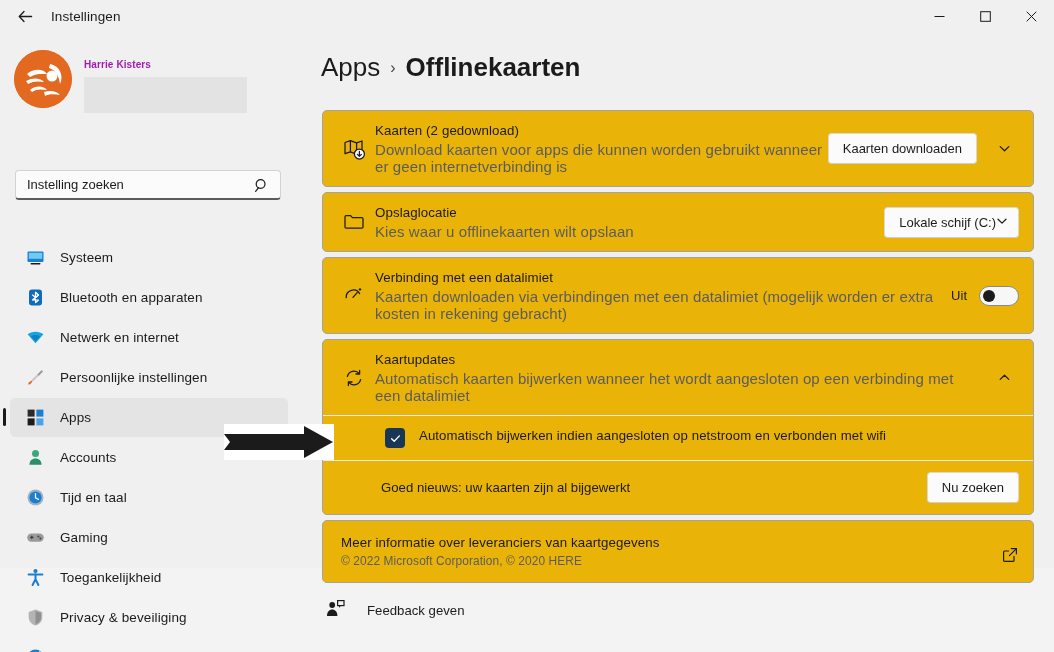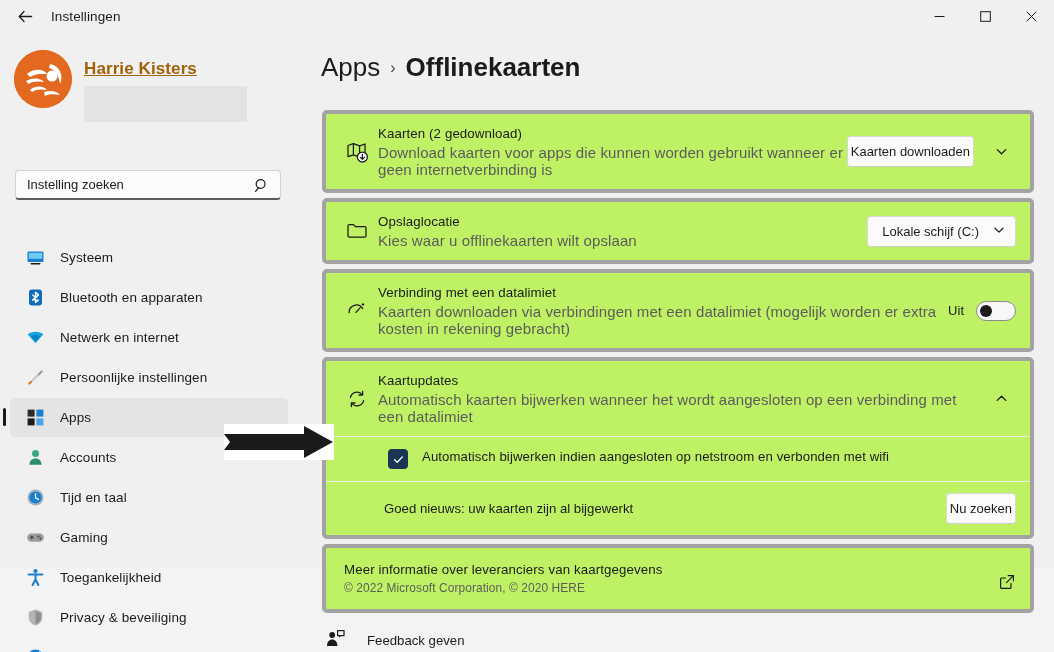--- a/index.html
+++ b/index.html
@@ -33,21 +33,21 @@
   .sidebar {
     position: absolute; left: 0; top: 32px; width: 302px; height: 620px;
   }
   .profile { position: absolute; left: 14px; top: 18px; display: flex; align-items: flex-start; }
   .avatar {
     width: 58px; height: 58px; border-radius: 50%;
     background: #e2691f; position: relative; overflow: hidden; flex: 0 0 auto;
   }
   .avatar svg { position: absolute; left: 0; top: 0; }
   .profile-right { margin-left: 12px; padding-top: 9px; }
-  .profile-name { font-size: 17px; font-weight: bold; color: #a16207; letter-spacing: .1px; text-decoration: underline; }
+  .profile-name { font-size: 10px; font-weight: bold; color: #a21caf; letter-spacing: .1px; }
   .redact-bar { width: 163px; height: 36px; background: #e3e3e3; margin-top: 7px; }
 
   .searchbox {
     position: absolute; left: 15px; top: 138px; width: 266px; height: 30px;
     background: #fbfbfb; border: 1px solid #d2d2d2; border-bottom: 2px solid #5c5c5c;
     border-radius: 4px; display: flex; align-items: center;
   }
   .searchbox .ph { font-size: 13px; color: #1b1b1b; margin-left: 11px; }
   .searchbox .mag { position: absolute; right: 10px; top: 6px; }
 
@@ -70,41 +70,41 @@
     position: absolute; left: 19px; top: 20px;
     display: flex; align-items: baseline;
   }
   .bc-apps { font-size: 26px; color: #1b1b1b; }
   .bc-sep { font-size: 16px; color: #444; margin: 0 10px; position: relative; top: -3px; }
   .bc-cur { font-size: 26px; font-weight: bold; color: #1b1b1b; }
 
   .cards { position: absolute; left: 20px; top: 78px; width: 712px; }
 
   .card {
-    background: #bef264; border: 4px solid #a3a3a3; border-radius: 5px;
+    background: #eab308; border: 1px solid #a3a3a3; border-radius: 5px;
     margin-bottom: 5px; position: relative;
   }
   .card-row { display: flex; align-items: center; padding: 0 14px; min-height: 58px; }
   .card-ico { width: 34px; flex: 0 0 34px; display: flex; align-items: center; justify-content: center; }
   .card-body { flex: 1 1 auto; padding: 11px 0 11px 4px; }
   .card-title { font-size: 13.3px; color: #1b1b1b; line-height: 18px; letter-spacing: .1px; }
   .card-sub { font-size: 15px; color: #5c5c5c; line-height: 17px; margin-top: 1px; letter-spacing: .1px; }
   .card-right { display: flex; align-items: center; flex: 0 0 auto; }
 
   .btn {
     background: #fbfbfb; border: 1px solid #d8d8d8; border-bottom-color: #cfcfcf;
-    border-radius: 4px; height: 31px; padding: 0 3px;
+    border-radius: 4px; height: 31px; padding: 0 14px;
     font-size: 13px; color: #1b1b1b; font-family: inherit;
     display: flex; align-items: center; justify-content: center; white-space: nowrap;
   }
   .chev-btn { width: 30px; height: 30px; display: flex; align-items: center; justify-content: center; margin-left: 12px; }
   .dropdown {
     background: #fbfbfb; border: 1px solid #d8d8d8; border-bottom-color: #cfcfcf;
     border-radius: 4px; height: 31px; padding: 0 10px 0 14px;
-    font-size: 13px; color: #1b1b1b; display: flex; align-items: center; gap: 14px;
+    font-size: 13px; color: #1b1b1b; display: flex; align-items: center; 
   }
   .sw-label { font-size: 13px; color: #1b1b1b; margin-right: 12px; }
   .switch {
     width: 40px; height: 20px; border-radius: 10px;
     border: 1px solid #8a8a8a; background: #f7f7f7;
     position: relative; flex: 0 0 auto;
   }
   .switch .knob {
     position: absolute; left: 3px; top: 3px; width: 12px; height: 12px;
     border-radius: 50%; background: #1b1b1b;

